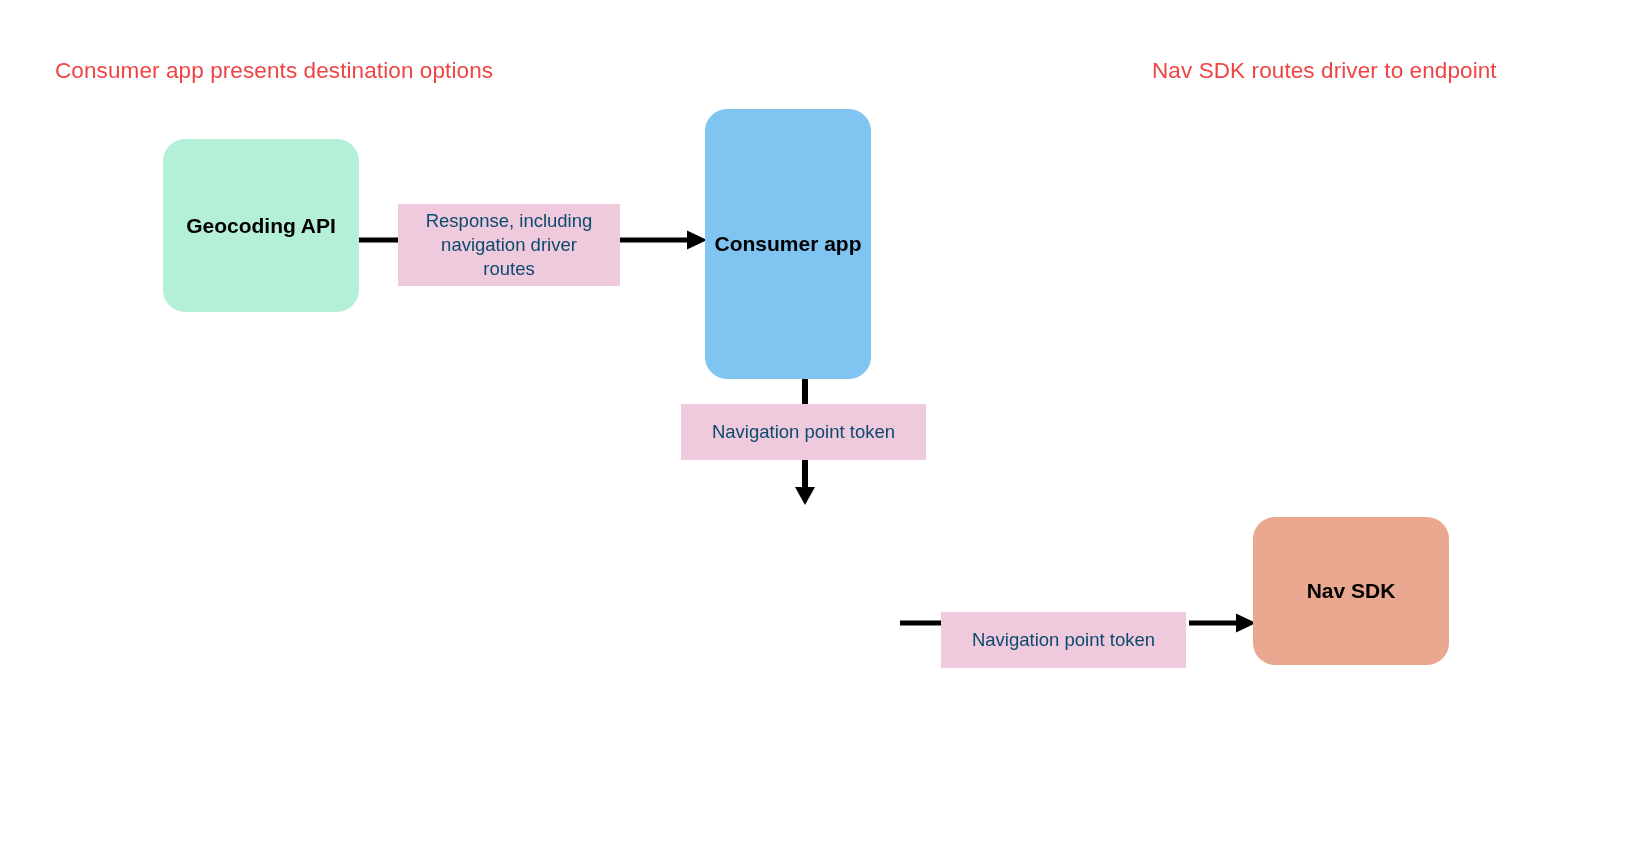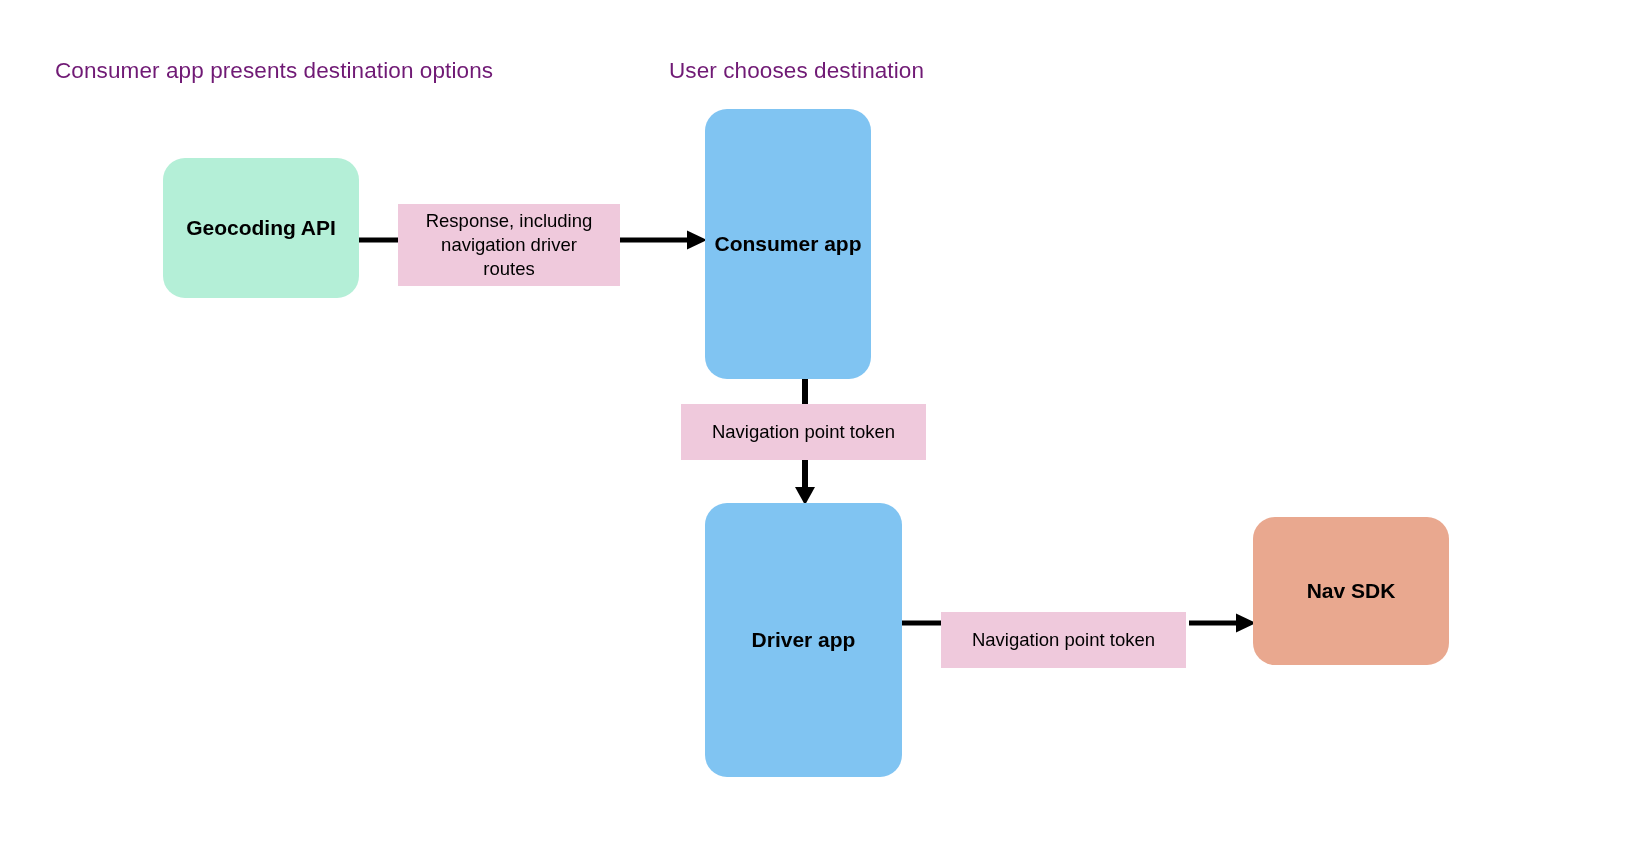--- a/index.html
+++ b/index.html
@@ -18,21 +18,21 @@
     width: 1646px;
     height: 868px;
     background: #ffffff;
   }
 
   
   .col-header {
     position: absolute;
     font-size: 22.5px;
     font-weight: 400;
-    color: #701a75;
+    color: #ef4444;
     line-height: 1.2;
     white-space: nowrap;
     letter-spacing: 0.1px;
   }
   #header-consumer { left: 55px;  top: 57px; }
   #header-user     { left: 669px; top: 57px; }
   #header-navsdk   { left: 1152px;top: 57px; }
 
   
   .node {
@@ -42,22 +42,22 @@
     align-items: center;
     justify-content: center;
     box-sizing: border-box;
     font-size: 21px;
     font-weight: bold;
     color: #000000;
     text-align: center;
     z-index: 3;
   }
   #node-geocoding {
-    left: 163px; top: 158px;
-    width: 196px; height: 140px;
+    left: 163px; top: 139px;
+    width: 196px; height: 173px;
     background: #B4EFD7;
   }
   #node-consumer {
     left: 705px; top: 109px;
     width: 166px; height: 270px;
     background: #80C4F2;
   }
   #node-driver {
     left: 705px; top: 503px;
     width: 197px; height: 274px;
@@ -66,21 +66,21 @@
   #node-navsdk {
     left: 1253px; top: 517px;
     width: 196px; height: 148px;
     background: #E9A88F;
   }
 
   
   .edge-label {
     position: absolute;
     background: #EFC9DC;
-    color: #000000;
+    color: #0c4a6e;
     font-size: 18.5px;
     font-weight: 400;
     line-height: 1.28;
     display: flex;
     align-items: center;
     justify-content: center;
     text-align: center;
     box-sizing: border-box;
     z-index: 4;
   }
@@ -109,22 +109,22 @@
   #conn-consumer-to-driver { left: 793px; top: 377px; }
   #conn-driver-to-navsdk { left: 900px; top: 611px; }
 </style>
 </head>
 <body>
 
 <div id="canvas">
 
   <div class="col-header" id="header-consumer">Consumer app presents destination options</div>
 
-  <div class="col-header" id="header-user">User chooses destination</div>
 
+  <div class="col-header" id="header-navsdk">Nav SDK routes driver to endpoint</div>
 
   <div class="connector" id="conn-geo-to-consumer">
     <svg width="350" height="24" viewBox="0 0 350 24">
       <line x1="0" y1="12" x2="42" y2="12" stroke="#000000" stroke-width="5"></line>
       <line x1="263" y1="12" x2="330" y2="12" stroke="#000000" stroke-width="5"></line>
       <polygon points="330,2.5 350,12 330,21.5" fill="#000000"></polygon>
     </svg>
   </div>
 
   <div class="connector" id="conn-consumer-to-driver">
@@ -143,23 +143,20 @@
   </div>
 
   <div class="node" id="node-geocoding">
     <span>Geocoding API</span>
   </div>
 
   <div class="node" id="node-consumer">
     <span>Consumer app</span>
   </div>
 
-  <div class="node" id="node-driver">
-    <span>Driver app</span>
-  </div>
 
   <div class="node" id="node-navsdk">
     <span>Nav SDK</span>
   </div>
 
   <div class="edge-label" id="label-response">
     <div>
       <div>Response, including</div>
       <div>navigation driver</div>
       <div>routes</div>

